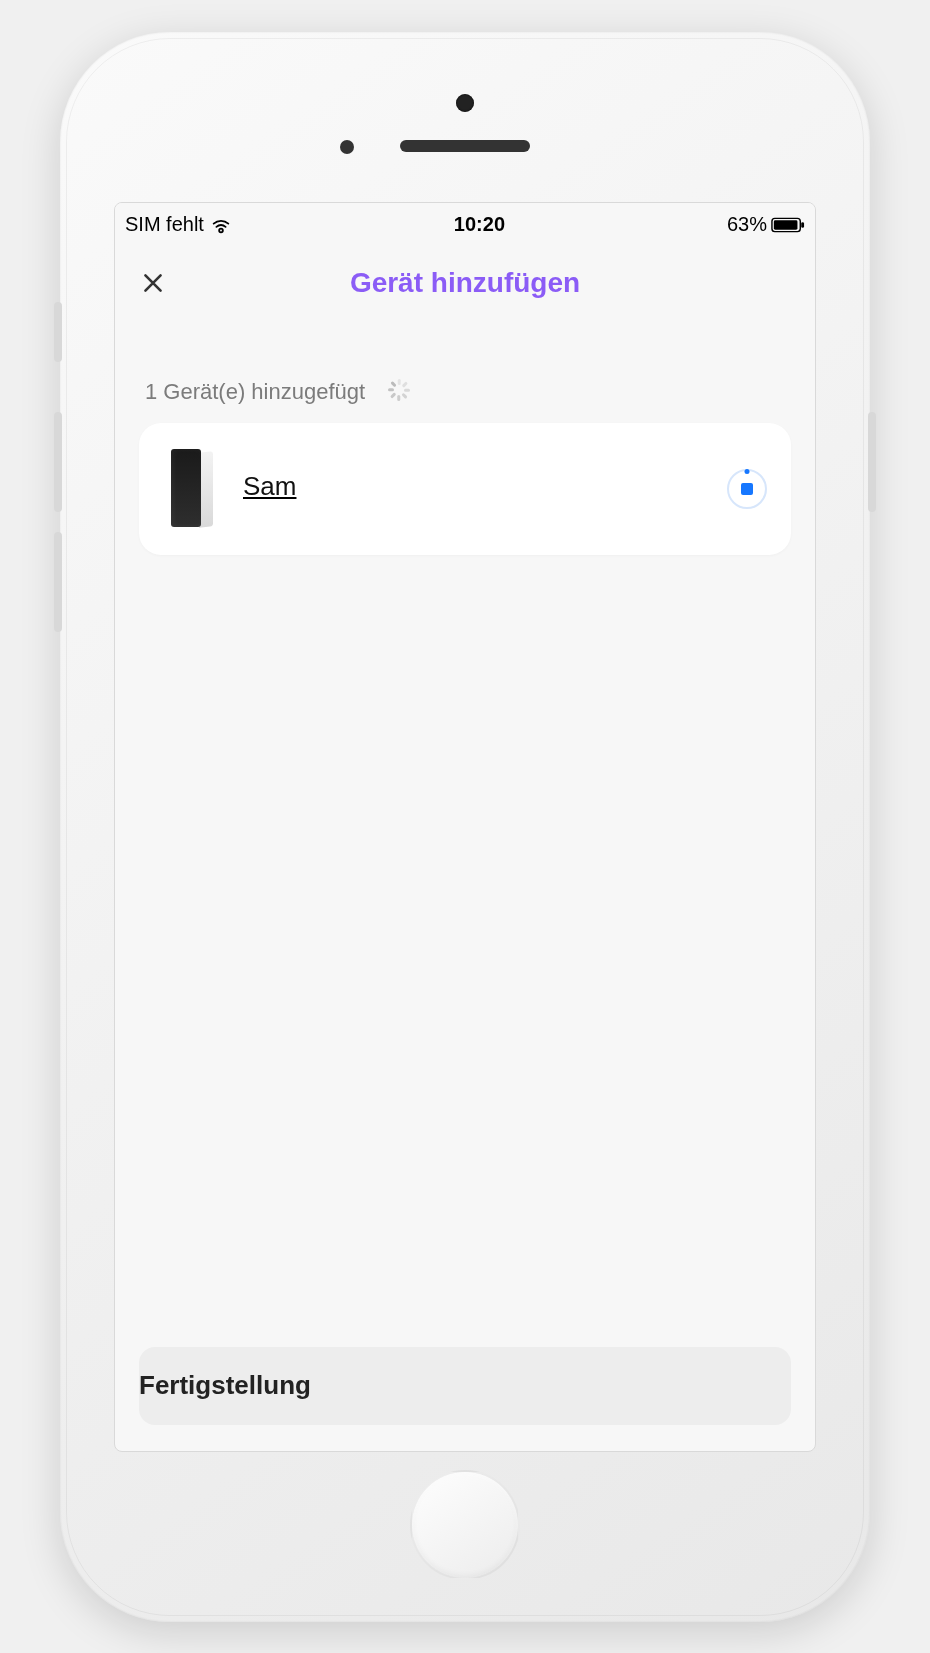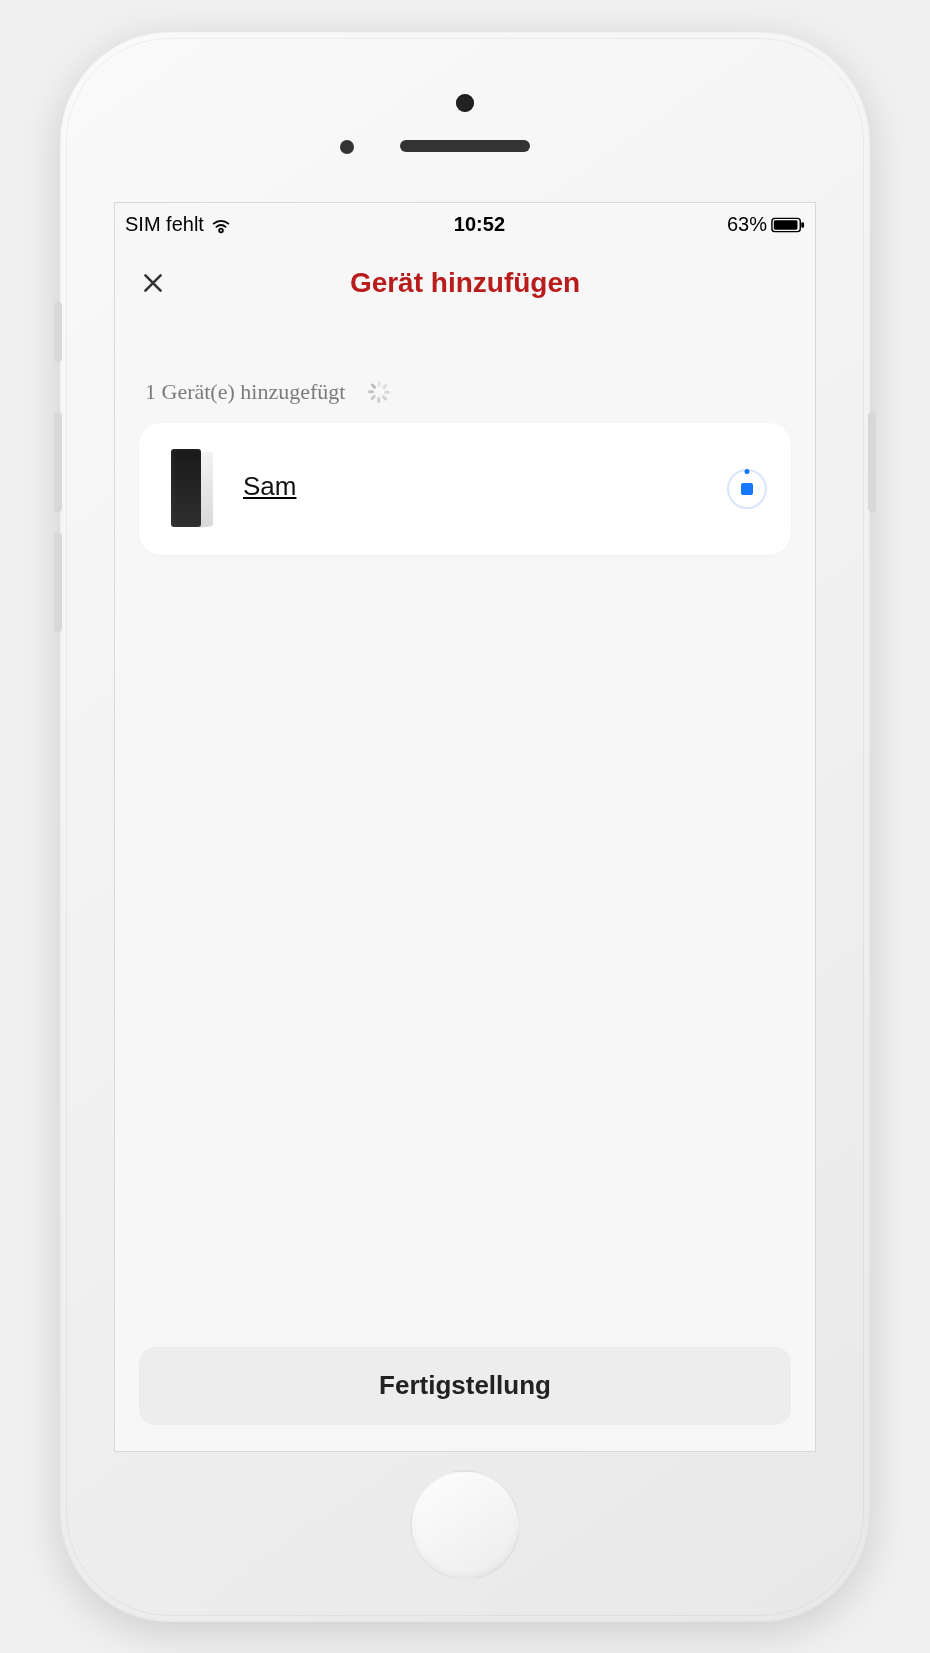--- a/index.html
+++ b/index.html
@@ -41,21 +41,21 @@
     .speaker-dot { position:absolute; top:108px; left: 280px; width:14px; height:14px; background:#333; border-radius:50%; }
     .speaker { position:absolute; top:108px; left:50%; transform:translateX(-50%); width:130px; height:12px; background:#333; border-radius: 8px; }
 
     .screen {
       position: absolute;
       top: 170px;
       left: 54px;
       width: 702px;
       height: 1250px;
       background: #f7f7f7;
-      border-radius: 0;
+      border-radius: 8px;
       border: 1px solid #d9d9d9;
       overflow: hidden;
       display: flex;
       flex-direction: column;
     }
 
     
     .statusbar {
       height: 44px;
       display: flex;
@@ -85,27 +85,27 @@
       color:#333;
       cursor: pointer;
     }
     .close-btn svg { width: 26px; height: 26px; }
     .header-title {
       position: absolute;
       left: 0; right: 0;
       text-align: center;
       font-size: 28px;
       font-weight: 600;
-      color: #b91c1c;
+      color: #8b5cf6;
       pointer-events: none;
     }
 
     
     .content { flex: 1; padding: 20px 24px 0 24px; display:flex; flex-direction:column; }
-    .added-row { display:flex; align-items:center; gap:23px; margin: 30px 6px 18px 6px; color:#7b7b7b; font-size:22px;font-family:Liberation Serif, serif; }
+    .added-row { display:flex; align-items:flex-start; gap:23px; margin: 30px 6px 18px 6px; color:#7b7b7b; font-size:22px; }
     .spinner-sm { width:22px; height:22px; position:relative; }
     .spinner-sm span{
       position:absolute; left:50%; top:50%; width:2.5px; height:6px; background:#bbb; border-radius:2px;
       transform-origin: center 11px;
     }
     .spinner-sm span:nth-child(1){ transform: translate(-50%,-11px) rotate(0deg); opacity:.3;}
     .spinner-sm span:nth-child(2){ transform: translate(-50%,-11px) rotate(45deg); opacity:.4;}
     .spinner-sm span:nth-child(3){ transform: translate(-50%,-11px) rotate(90deg); opacity:.5;}
     .spinner-sm span:nth-child(4){ transform: translate(-50%,-11px) rotate(135deg); opacity:.6;}
     .spinner-sm span:nth-child(5){ transform: translate(-50%,-11px) rotate(180deg); opacity:.7;}
@@ -162,21 +162,21 @@
     .finish-btn {
       margin: 0 0 26px 0;
       height: 78px;
       border-radius: 16px;
       background: #ededed;
       color:#222;
       font-size: 26px;
       font-weight:600;
       display:flex;
       align-items:center;
-      justify-content:center;
+      justify-content:flex-start;
       cursor:pointer;
     }
 
     .home-btn {
       position:absolute;
       bottom: 42px;
       left: 50%;
       transform: translateX(-50%);
       width: 110px; height:110px;
       border-radius:50%;
@@ -202,21 +202,21 @@
 
     <div class="statusbar">
       <div class="status-left">
         <span>SIM fehlt</span>
         <span class="wifi-icon">
           <svg viewBox="0 0 24 24" fill="none">
               <path d="M12 20a2 2 0 100-4 2 2 0 000 4zM4 10.5C6.2 8.6 9 7.5 12 7.5s5.8 1.1 8 3M7 14c1.4-1.2 3.1-2 5-2s3.6.8 5 2" stroke="#000" stroke-width="2" stroke-linecap="round"></path>
             </svg>
         </span>
       </div>
-      <div style="font-weight:600;">10:52</div>
+      <div style="font-weight:600;">10:20</div>
       <div class="status-right">
         <span>63%</span>
         <span class="battery-icon">
           <svg viewBox="0 0 36 16">
               <rect x="1" y="1" width="30" height="14" rx="3" fill="none" stroke="#000" stroke-width="1.5"></rect>
               <rect x="3" y="3" width="25" height="10" rx="1.5" fill="#000"></rect>
               <rect x="32" y="5" width="3" height="6" rx="1.5" fill="#000"></rect>
             </svg>
         </span>
       </div>

